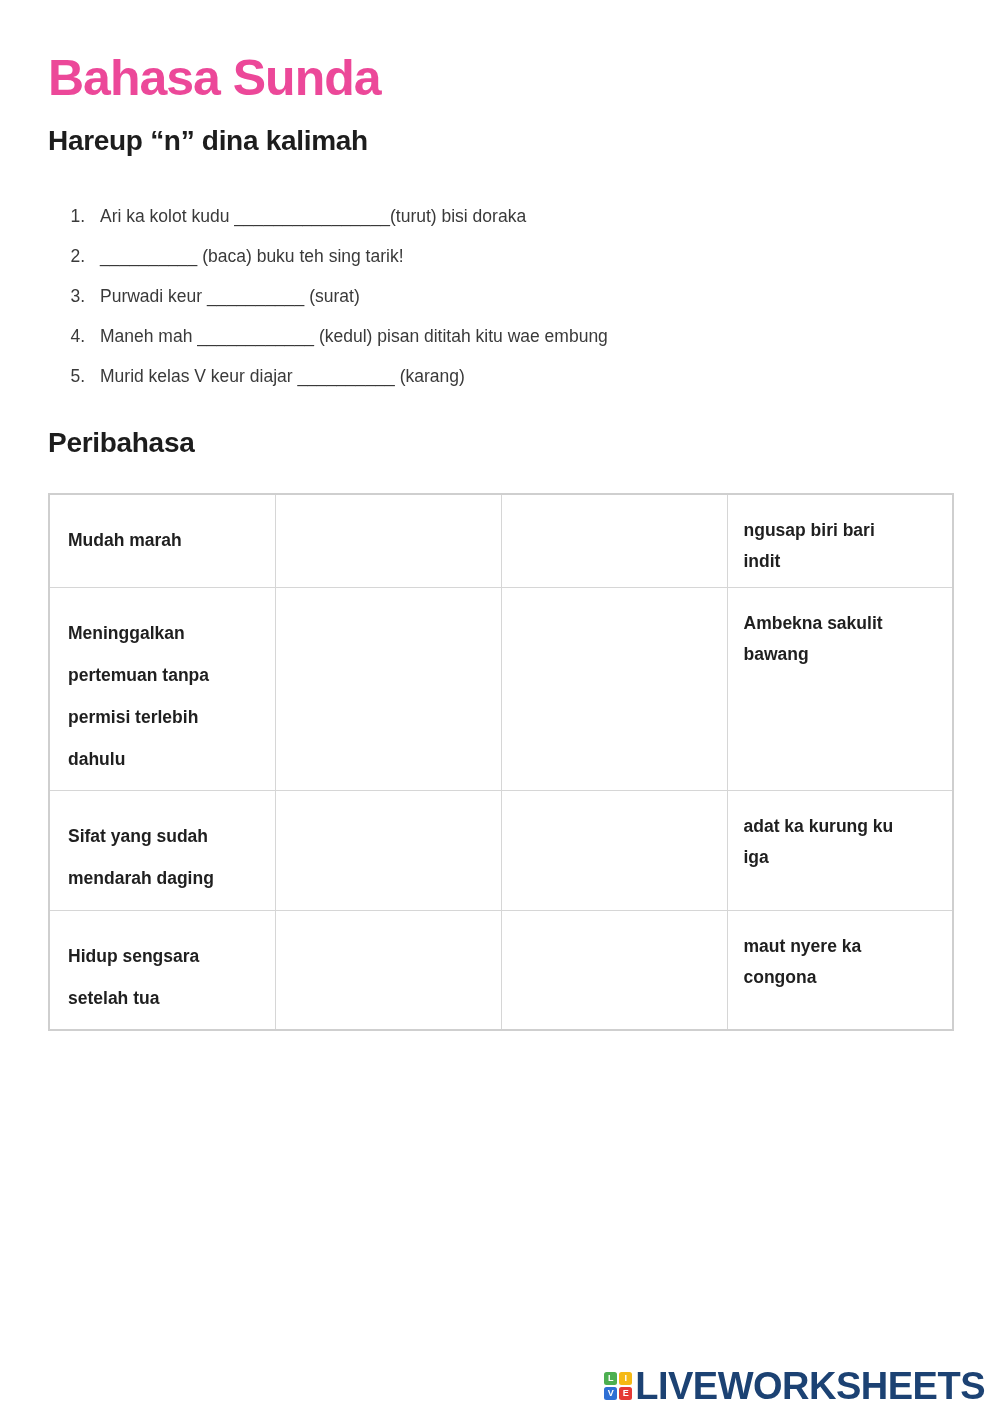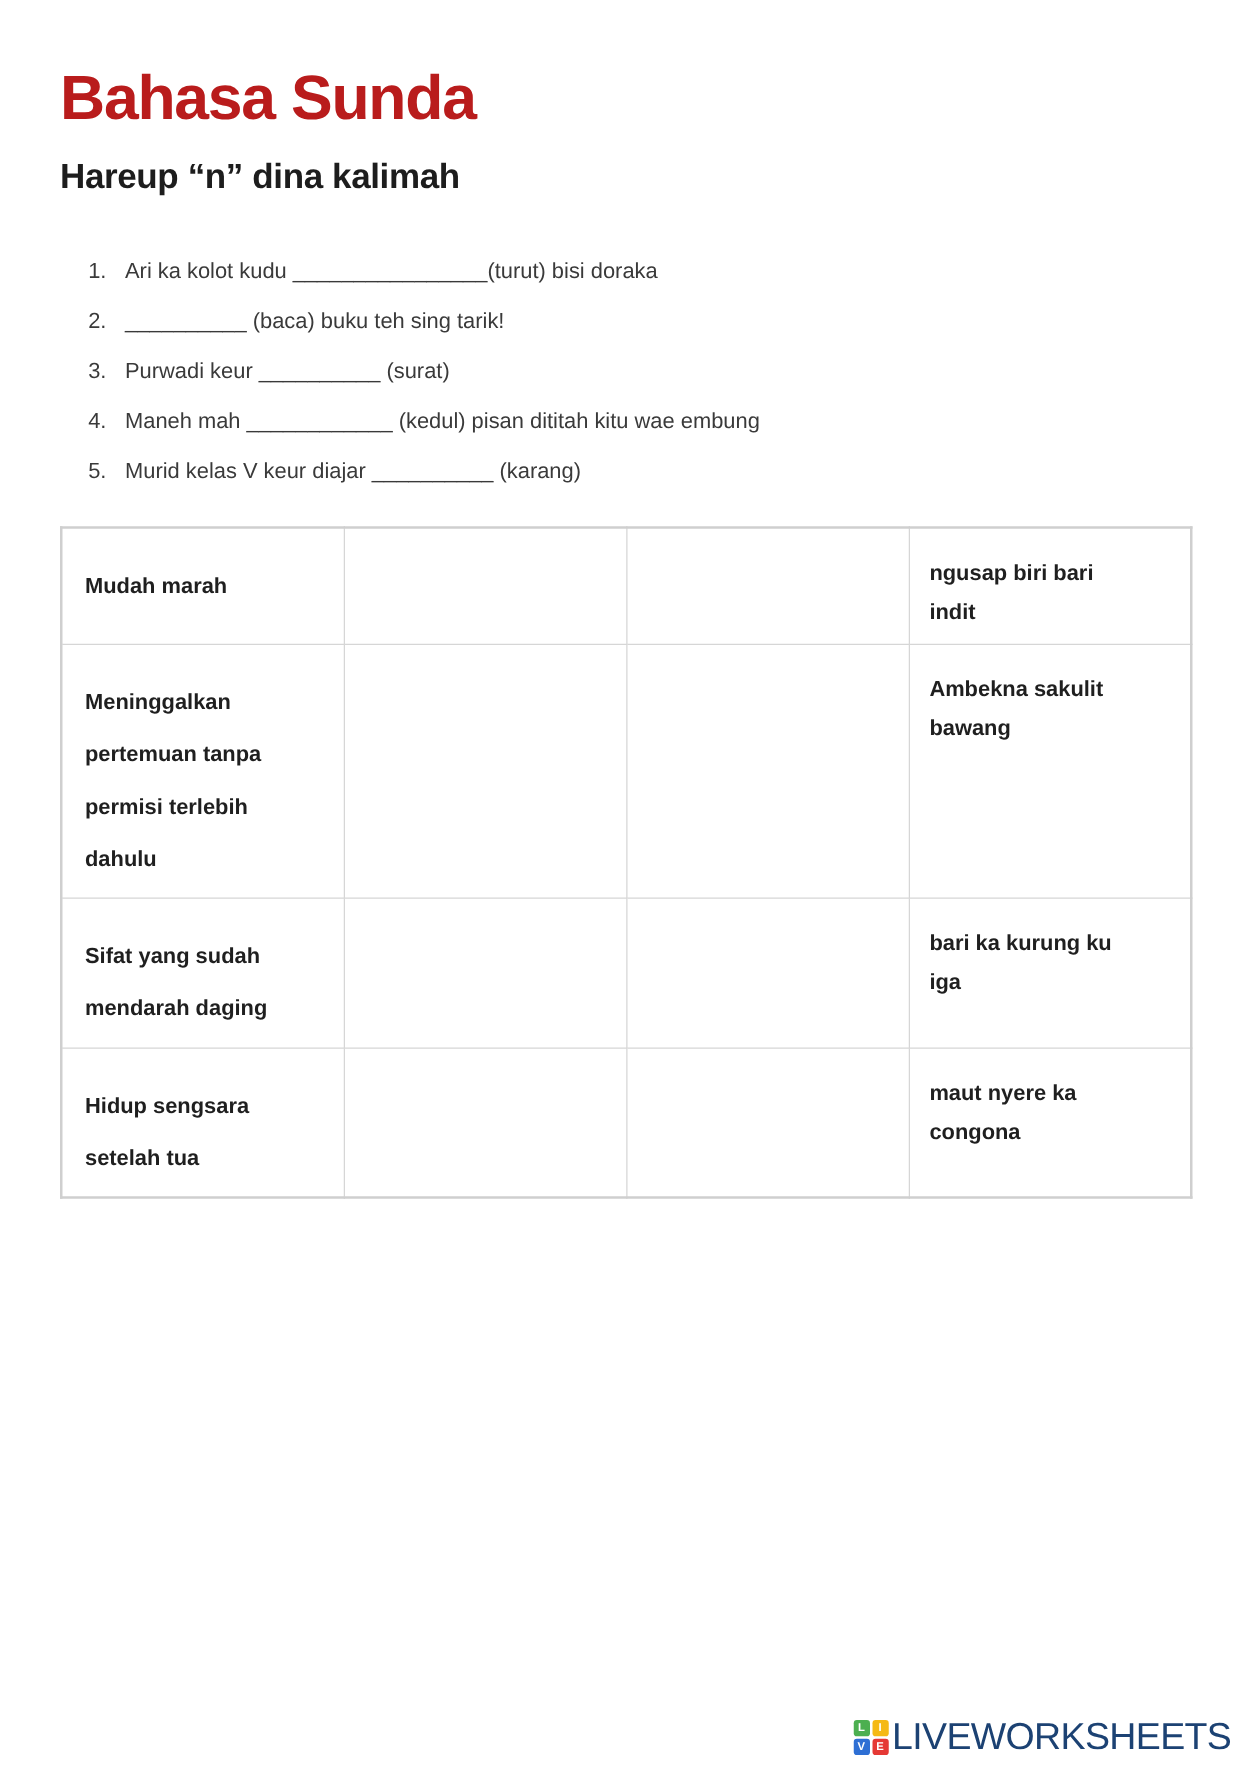--- a/index.html
+++ b/index.html
@@ -11,21 +11,21 @@
     font-family: "Liberation Sans", sans-serif;
     color: #3a3a3a;
     overflow: hidden;
   }
   .page {
     padding: 52px 46px 0 48px;
   }
   .doc-title {
     font-size: 50px;
     font-weight: 700;
-    color: #b91c1c;
+    color: #ec4899;
     letter-spacing: -1px;
     line-height: 1.05;
   }
   .section-heading {
     font-size: 28px;
     font-weight: 700;
     color: #1d1d1d;
     letter-spacing: -0.3px;
   }
   .heading-fill { margin-top: 20px; }
@@ -88,22 +88,22 @@
     border-radius: 2.5px;
     color: #ffffff;
     font-size: 9px;
     font-weight: 700;
     display: flex;
     align-items: center;
     justify-content: center;
     line-height: 1;
   }
   .brand-word {
-    font-size: 30px;
-    font-weight: 400;
+    font-size: 38px;
+    font-weight: 700;
     letter-spacing: -0.5px;
     line-height: 1;
   }
 </style>
 </head>
 <body>
 
 <div class="page">
 
   <h1 class="doc-title">Bahasa Sunda</h1>
@@ -111,40 +111,41 @@
   <h2 class="section-heading heading-fill">Hareup “n” dina kalimah</h2>
 
   <ol class="fill-list">
     <li>Ari ka kolot kudu ________________(turut) bisi doraka</li>
     <li>__________ (baca) buku teh sing tarik!</li>
     <li>Purwadi keur __________ (surat)</li>
     <li>Maneh mah ____________ (kedul) pisan dititah kitu wae embung</li>
     <li>Murid kelas V keur diajar __________ (karang)</li>
   </ol>
 
+  <h2 class="section-heading heading-proverb">Peribahasa</h2>
 
   <table class="proverb-table">
     <tbody>
       <tr class="row-1">
         <td class="meaning-cell">Mudah marah</td>
         <td class="answer-cell"></td>
         <td class="answer-cell"></td>
         <td class="proverb-cell">ngusap biri bari indit</td>
       </tr>
       <tr class="row-2">
         <td class="meaning-cell">Meninggalkan pertemuan tanpa permisi terlebih dahulu</td>
         <td class="answer-cell"></td>
         <td class="answer-cell"></td>
         <td class="proverb-cell">Ambekna sakulit bawang</td>
       </tr>
       <tr class="row-3">
         <td class="meaning-cell">Sifat yang sudah mendarah daging</td>
         <td class="answer-cell"></td>
         <td class="answer-cell"></td>
-        <td class="proverb-cell">bari ka kurung ku iga</td>
+        <td class="proverb-cell">adat ka kurung ku iga</td>
       </tr>
       <tr class="row-4">
         <td class="meaning-cell">Hidup sengsara setelah tua</td>
         <td class="answer-cell"></td>
         <td class="answer-cell"></td>
         <td class="proverb-cell">maut nyere ka congona</td>
       </tr>
     </tbody>
   </table>
 

